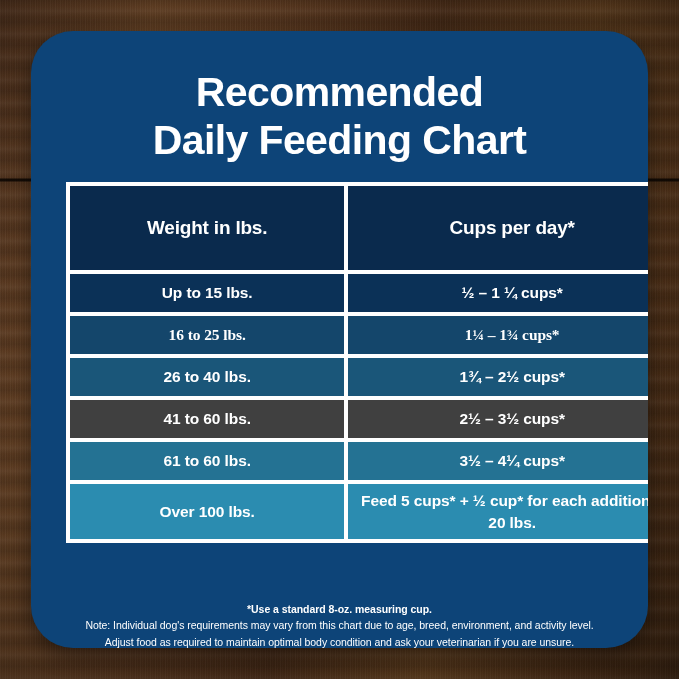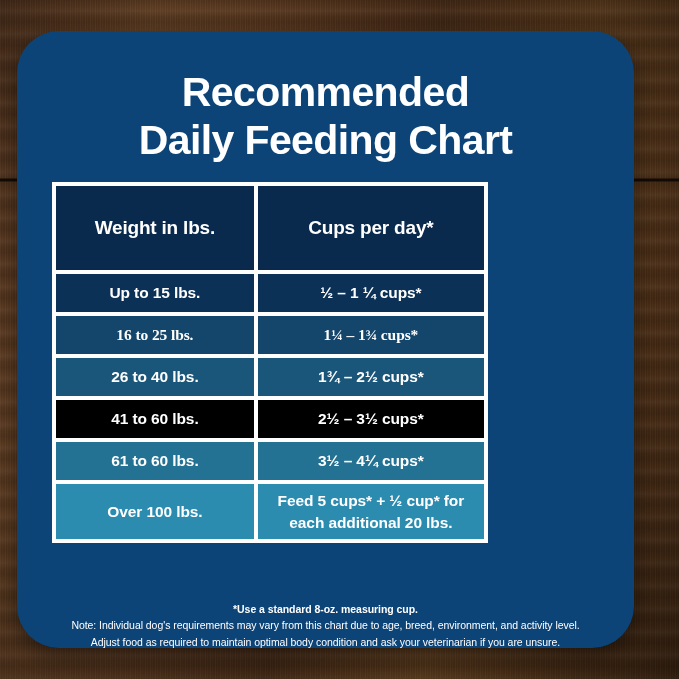--- a/index.html
+++ b/index.html
@@ -61,21 +61,21 @@
     background:
       radial-gradient(ellipse 95% 85% at 48% 46%,
         rgba(0,0,0,0) 38%,
         rgba(0,0,0,0.28) 80%,
         rgba(0,0,0,0.52) 100%);
   }
 
   
   .card {
     position: absolute;
-    left: 17px;
+    left: 31px;
     top: 31px;
     width: 617px;
     height: 617px;
     background: #0d4478;
     border-radius: 42px;
     box-shadow: 0 6px 22px rgba(0,0,0,0.45);
     overflow: hidden;
   }
 
   
@@ -89,21 +89,21 @@
     line-height: 1.18;
     letter-spacing: -0.6px;
   }
   .title .line { display: block; white-space: nowrap; }
 
   
   .table-wrap {
     position: absolute;
     left: 35px;
     top: 151px;
-    width: 436px;
+    width: 614px;
   }
   .feed-table {
     width: 100%;
     border-collapse: separate;
     border-spacing: 0;
     background: #ffffff;
     border: 2px solid #ffffff;
     table-layout: fixed;
   }
   .feed-table td, .feed-table th {
@@ -125,21 +125,21 @@
     font-size: 15.5px;
     font-weight: bold;
     letter-spacing: -0.1px;
   }
   .feed-table tr.r-last td { height: 55px; line-height: 1.42; }
   .col-weight { width: 43%; }
 
   .r1 td { background: #0b3157; }
   .r2 td { background: #14466b; font-family: Liberation Serif, serif; }
   .r3 td { background: #1a5679; }
-  .r4 td { background: #000000; }
+  .r4 td { background: #404040; }
   .r5 td { background: #247293; }
   .r6 td { background: #277da0; }
   .r7 td { background: #2b8cb0; }
 
   
   .footnotes {
     position: absolute;
     left: 22px;
     right: 22px;
     top: 570px;

